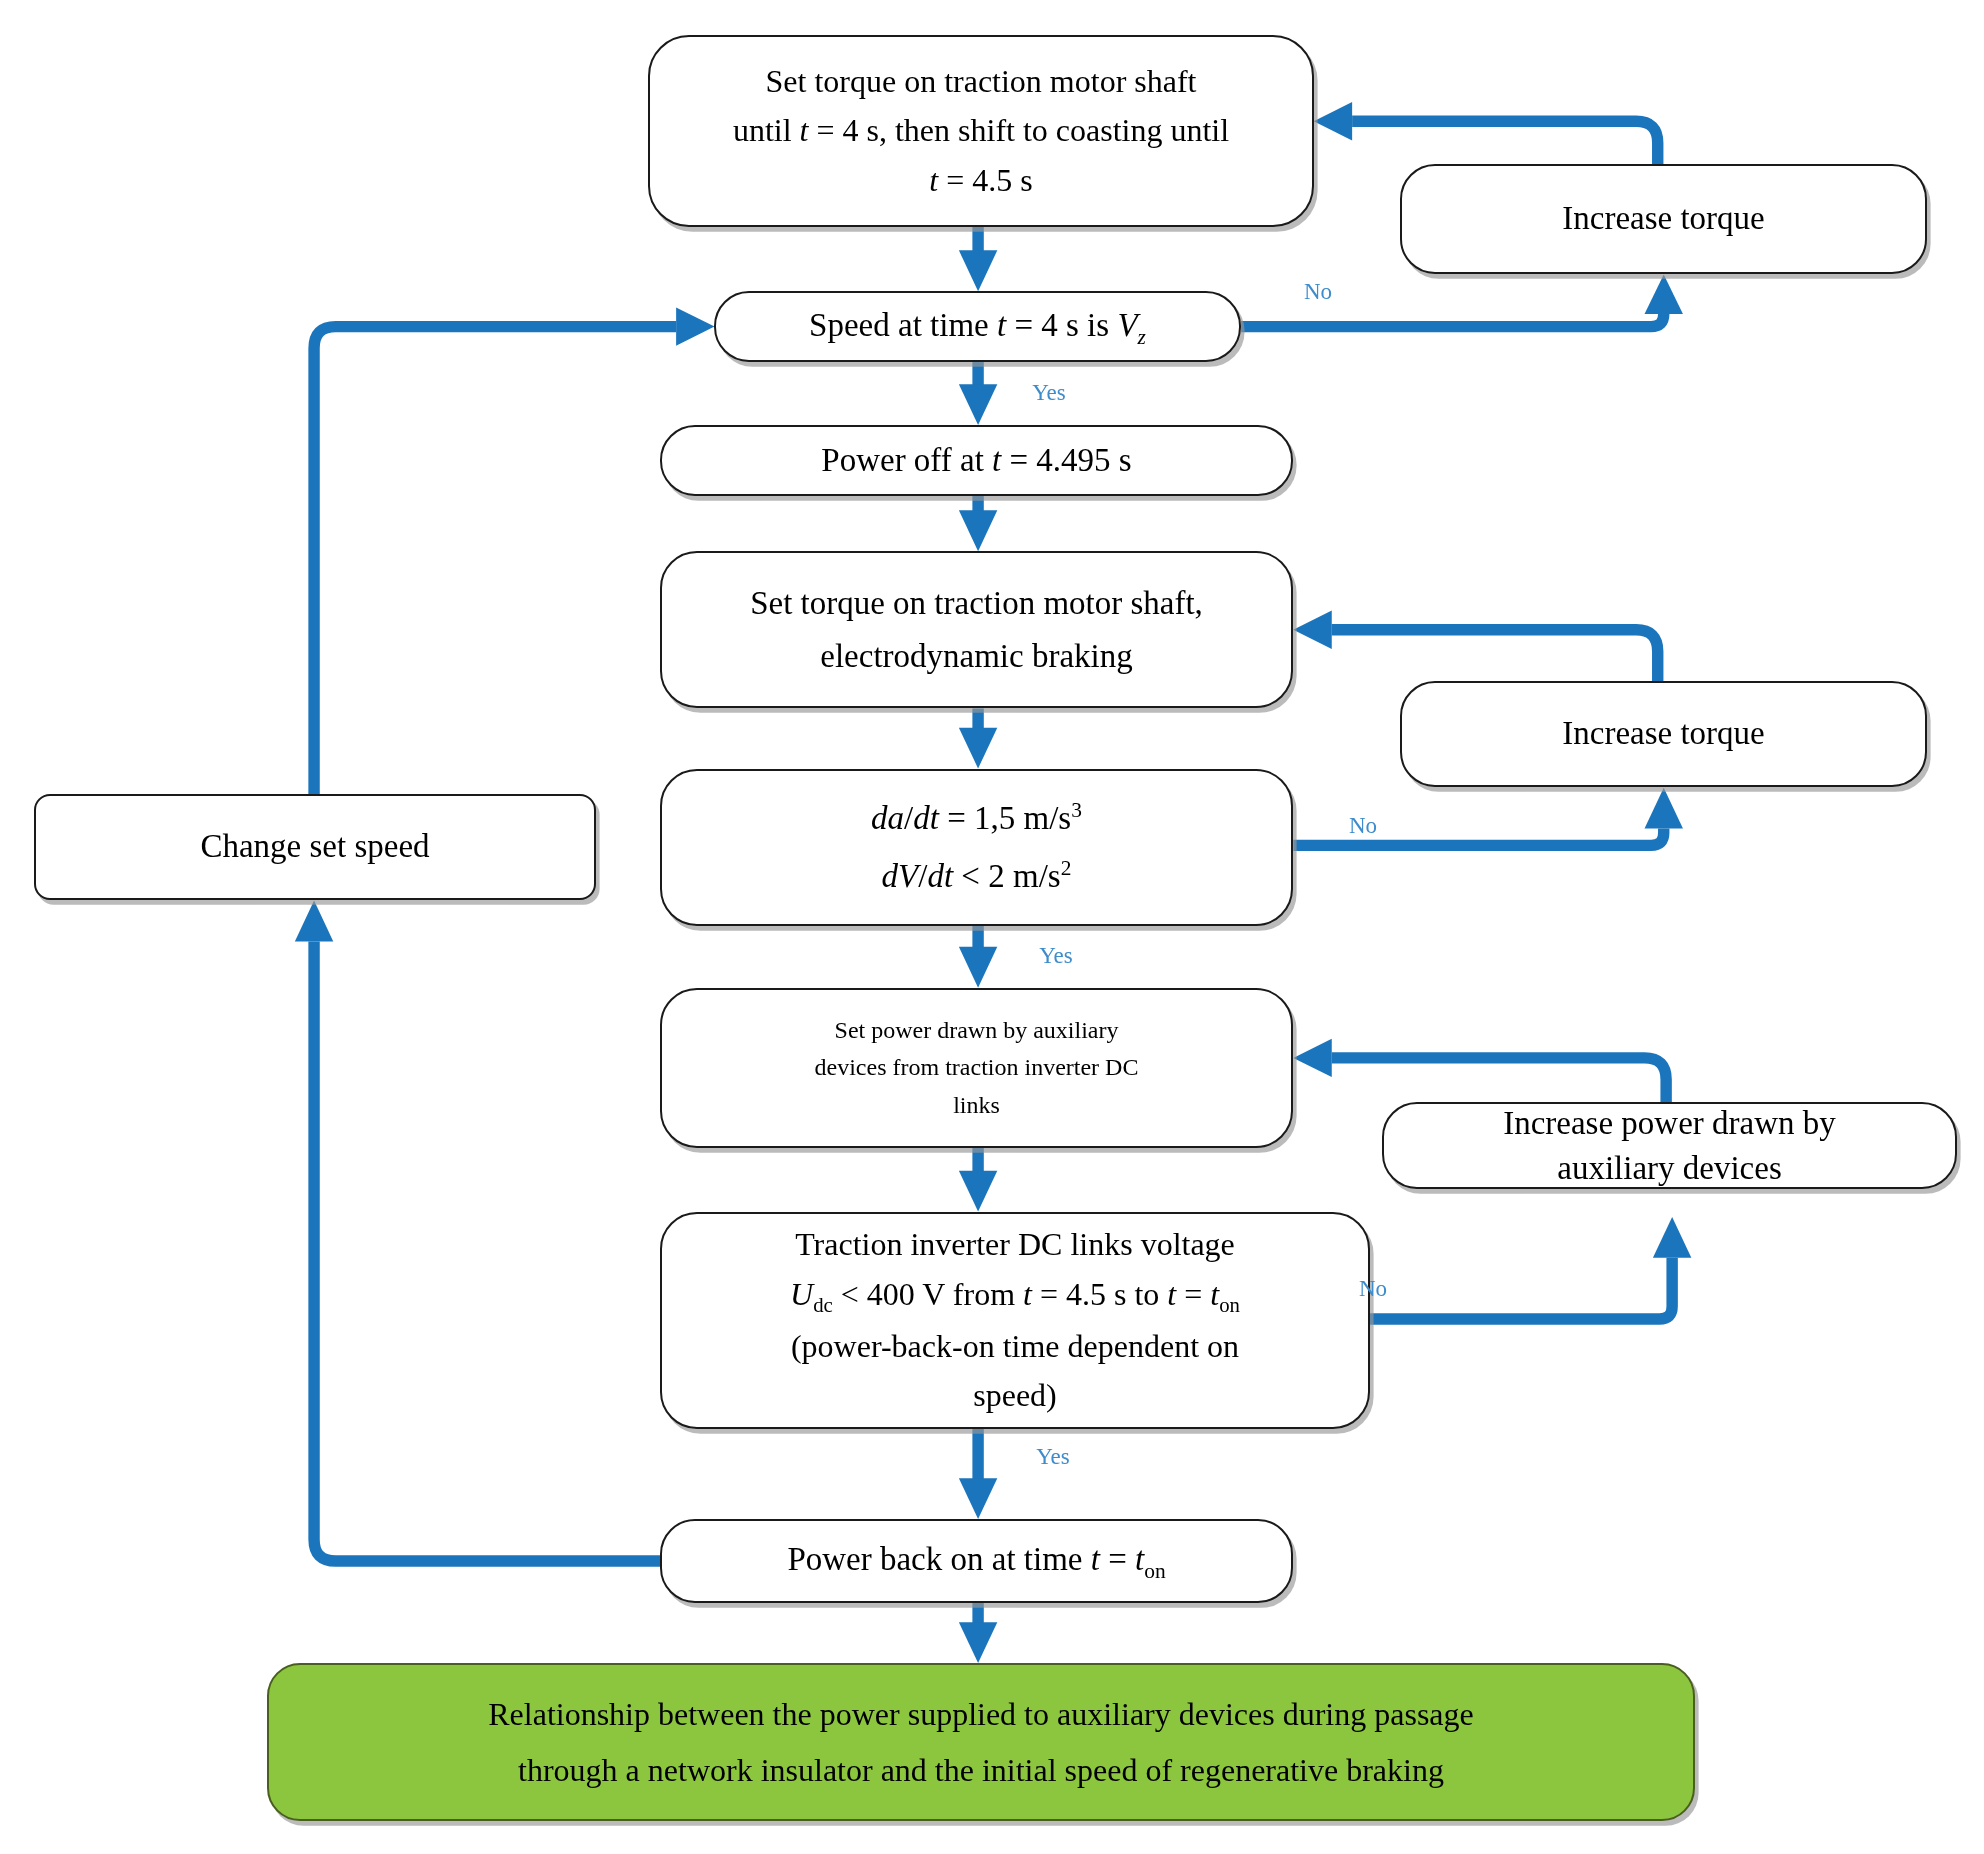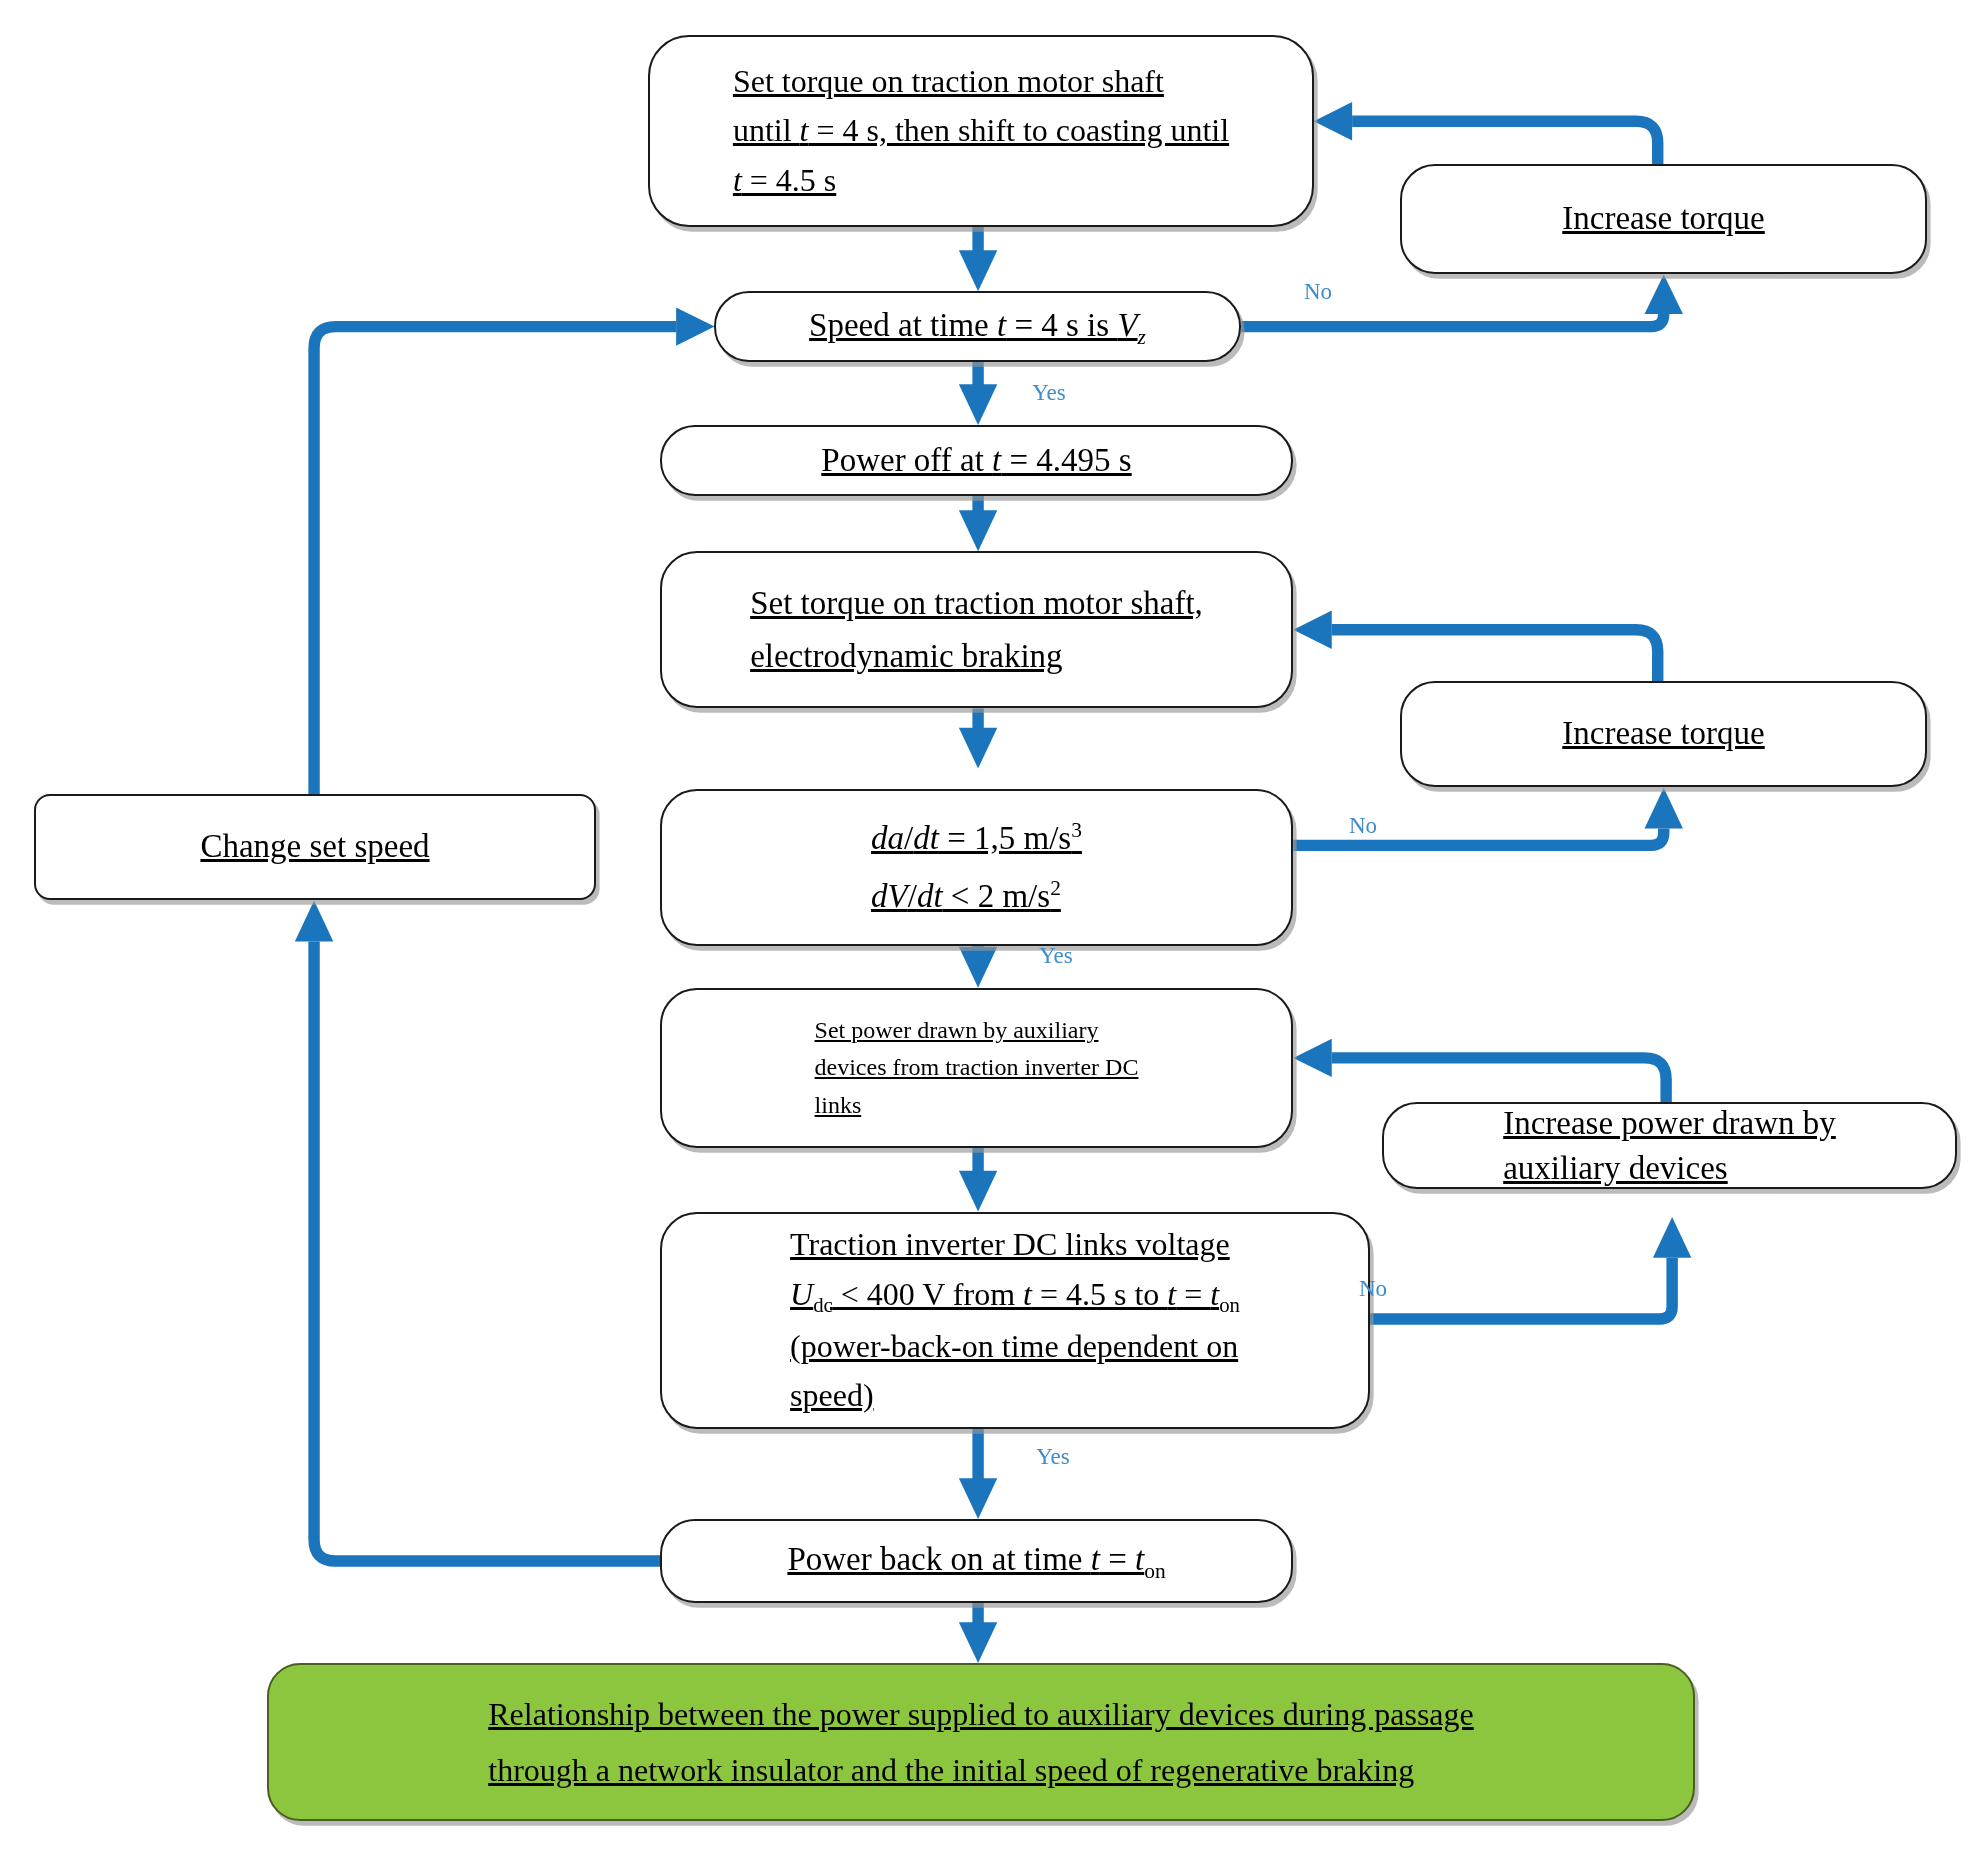--- a/index.html
+++ b/index.html
@@ -12,34 +12,34 @@
   }
   .connector-layer{position:absolute;left:0;top:0;width:1985px;height:1854px;}
   .connector-layer path{stroke:var(--arrow,#1B75BC);stroke-width:19;fill:none;}
   .connector-layer polygon{fill:var(--arrow,#1B75BC);stroke:none;}
   .node{
     position:absolute;
     box-sizing:border-box;
     background:var(--box-fill,#ffffff);
     border:2.4px solid var(--box-border,#1a1a1a);
     display:flex;align-items:center;justify-content:center;
+    text-align:center;
     font-size:33px;line-height:1.5;
     box-shadow:3.6px 4.8px 0 rgba(150,150,150,0.65);
     padding:0 10.8px;
-    text-decoration:underline;
   }
   .node i{font-style:italic;}
   .node sub{font-size:65%;}
   .node sup{font-size:65%;}
   .node-set-torque-coasting{left:648px;top:35px;width:666px;height:192px;border-radius:41px;font-size:32px;line-height:1.55;}
   .node-increase-torque-top{left:1400px;top:164px;width:527px;height:110px;border-radius:35px;}
   .node-speed-check{left:714px;top:291px;width:527px;height:71px;border-radius:35px;}
   .node-power-off{left:660px;top:425px;width:633px;height:71px;border-radius:35px;}
   .node-set-torque-braking{left:660px;top:551px;width:633px;height:157px;border-radius:37px;line-height:1.6;}
-  .node-jerk-check{left:660px;top:769px;width:633px;height:157px;border-radius:37px;line-height:1.75;margin-top:20px;}
+  .node-jerk-check{left:660px;top:769px;width:633px;height:157px;border-radius:37px;line-height:1.75;}
   .node-change-set-speed{left:34px;top:794px;width:562px;height:106px;border-radius:16px;}
   .node-increase-torque-mid{left:1400px;top:681px;width:527px;height:106px;border-radius:35px;}
   .node-set-aux-power{left:660px;top:988px;width:633px;height:160px;border-radius:37px;font-size:24px;line-height:1.55;}
   .node-increase-aux-power{left:1382px;top:1102px;width:575px;height:87px;border-radius:35px;line-height:1.35;}
   .node-dc-link-check{left:660px;top:1212px;width:710px;height:217px;border-radius:37px;font-size:32px;line-height:1.55;}
   .node-power-back-on{left:660px;top:1519px;width:633px;height:84px;border-radius:35px;}
   .node-result{
     left:267px;top:1663px;width:1428px;height:158px;border-radius:33px;
     background:var(--result-fill,#8CC63F);
     border-color:var(--result-border,#4A5E20);

